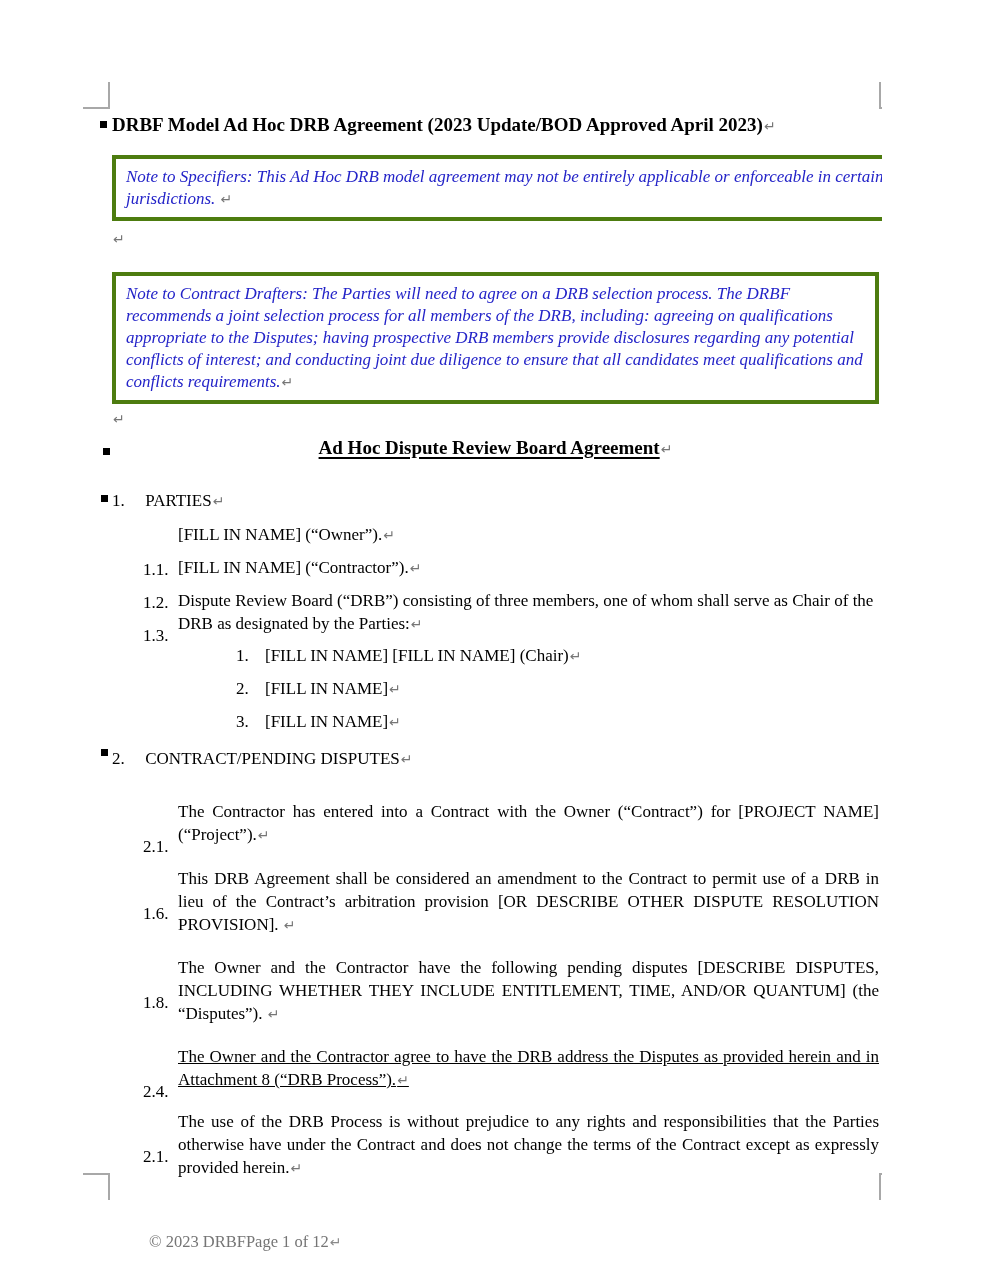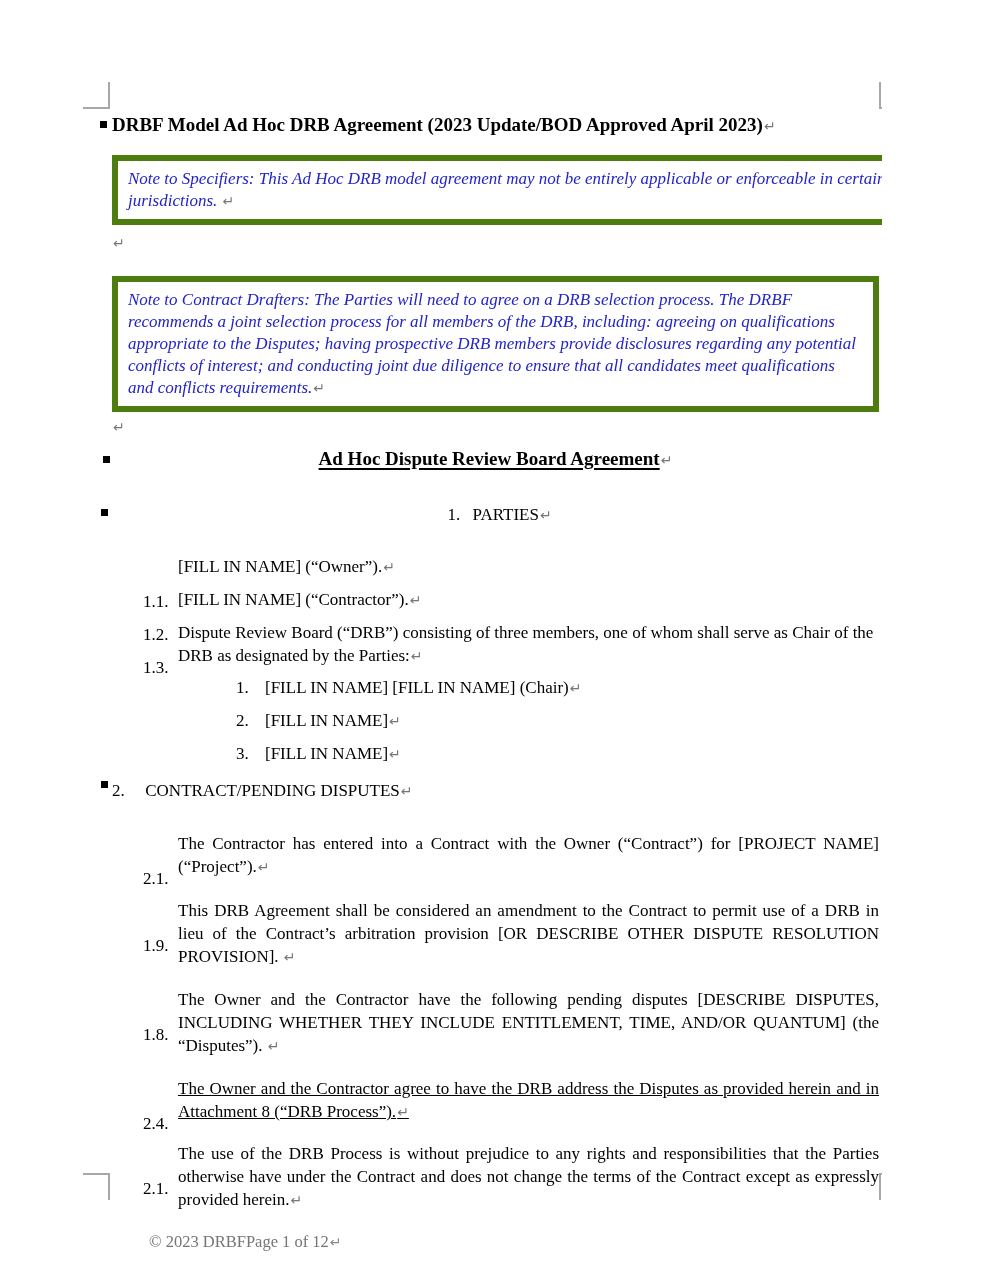--- a/index.html
+++ b/index.html
@@ -49,52 +49,52 @@
 
   .doc-title {
     position: relative;
     font-size: 19px;
     font-weight: bold;
     line-height: 24px;
     margin: 0 0 17px 0;
   }
 
   .note-box {
-    border: 6px solid #4d7c0f;
+    border: 4px solid #4d7c0f;
     padding: 7px 10px;
     color: #2323c8;
     font-style: italic;
     line-height: 22px;
     margin: 0;
   }
   .note-box--wide { margin-right: -29px; }
   .note-box .pmark { font-style: normal; }
 
   .pmark-line { line-height: 23px; }
   .pmark-line--after-box1 { margin: 6px 0 21px 0; }
   .pmark-line--after-box2 { margin: 3px 0 2px 0; }
 
   .center-heading {
     position: relative;
     text-align: center;
     font-size: 19px;
     font-weight: bold;
-    line-height: 36px;
+    line-height: 30px;
     margin: 0 0 25px 0;
   }
   .center-heading .kwn { top: 15px; left: -9px; }
   .center-heading .underlined {
     text-decoration: underline;
     text-decoration-thickness: 2px;
     text-underline-offset: 3px;
   }
 
   .sec-row { position: relative; line-height: 23px; }
   .sec-row .kwn { top: 6px; left: -11px; }
-  .sec-row--1 { margin-bottom: 28px; text-align: center; }
+  .sec-row--1 { margin-bottom: 10px; }
   .sec-row--2 { margin-top: 13px; margin-bottom: 29px; }
   .sec-row--2 .kwn { top: 2px; }
   .sec-num { display: inline-block; width: 29px; }
 
   .l1-item { position: relative; padding-left: 66px; }
   .l1-num { position: absolute; left: 31px; top: 0; width: 35px; margin-top: 35px; }
   .gap9  { margin-bottom: 9px; }
   .gap8  { margin-bottom: 8px; }
   .gap18 { margin-bottom: 18px; text-decoration: underline; }
   .gap19 { margin-bottom: 19px; }
@@ -197,21 +197,21 @@
       <span class="sec-num">2.</span>
       <span>CONTRACT/PENDING DISPUTES</span><span class="pmark">↵</span>
     </div>
 
     <div class="l1-item justify gap20">
       <span class="l1-num">2.1.</span>
       <span>The Contractor has entered into a Contract with the Owner (“Contract”) for [PROJECT NAME] (“Project”).</span><span class="pmark">↵</span>
     </div>
 
     <div class="l1-item justify gap19">
-      <span class="l1-num">1.9.</span>
+      <span class="l1-num">1.6.</span>
       <span>This DRB Agreement shall be considered an amendment to the Contract to permit use of a DRB in lieu of the Contract’s arbitration provision [OR DESCRIBE OTHER DISPUTE RESOLUTION PROVISION]. </span><span class="pmark">↵</span>
     </div>
 
     <div class="l1-item justify gap19">
       <span class="l1-num">1.8.</span>
       <span>The Owner and the Contractor have the following pending disputes [DESCRIBE DISPUTES, INCLUDING WHETHER THEY INCLUDE ENTITLEMENT, TIME, AND/OR QUANTUM] (the “Disputes”). </span><span class="pmark">↵</span>
     </div>
 
     <div class="l1-item justify gap18">
       <span class="l1-num">2.4.</span>

